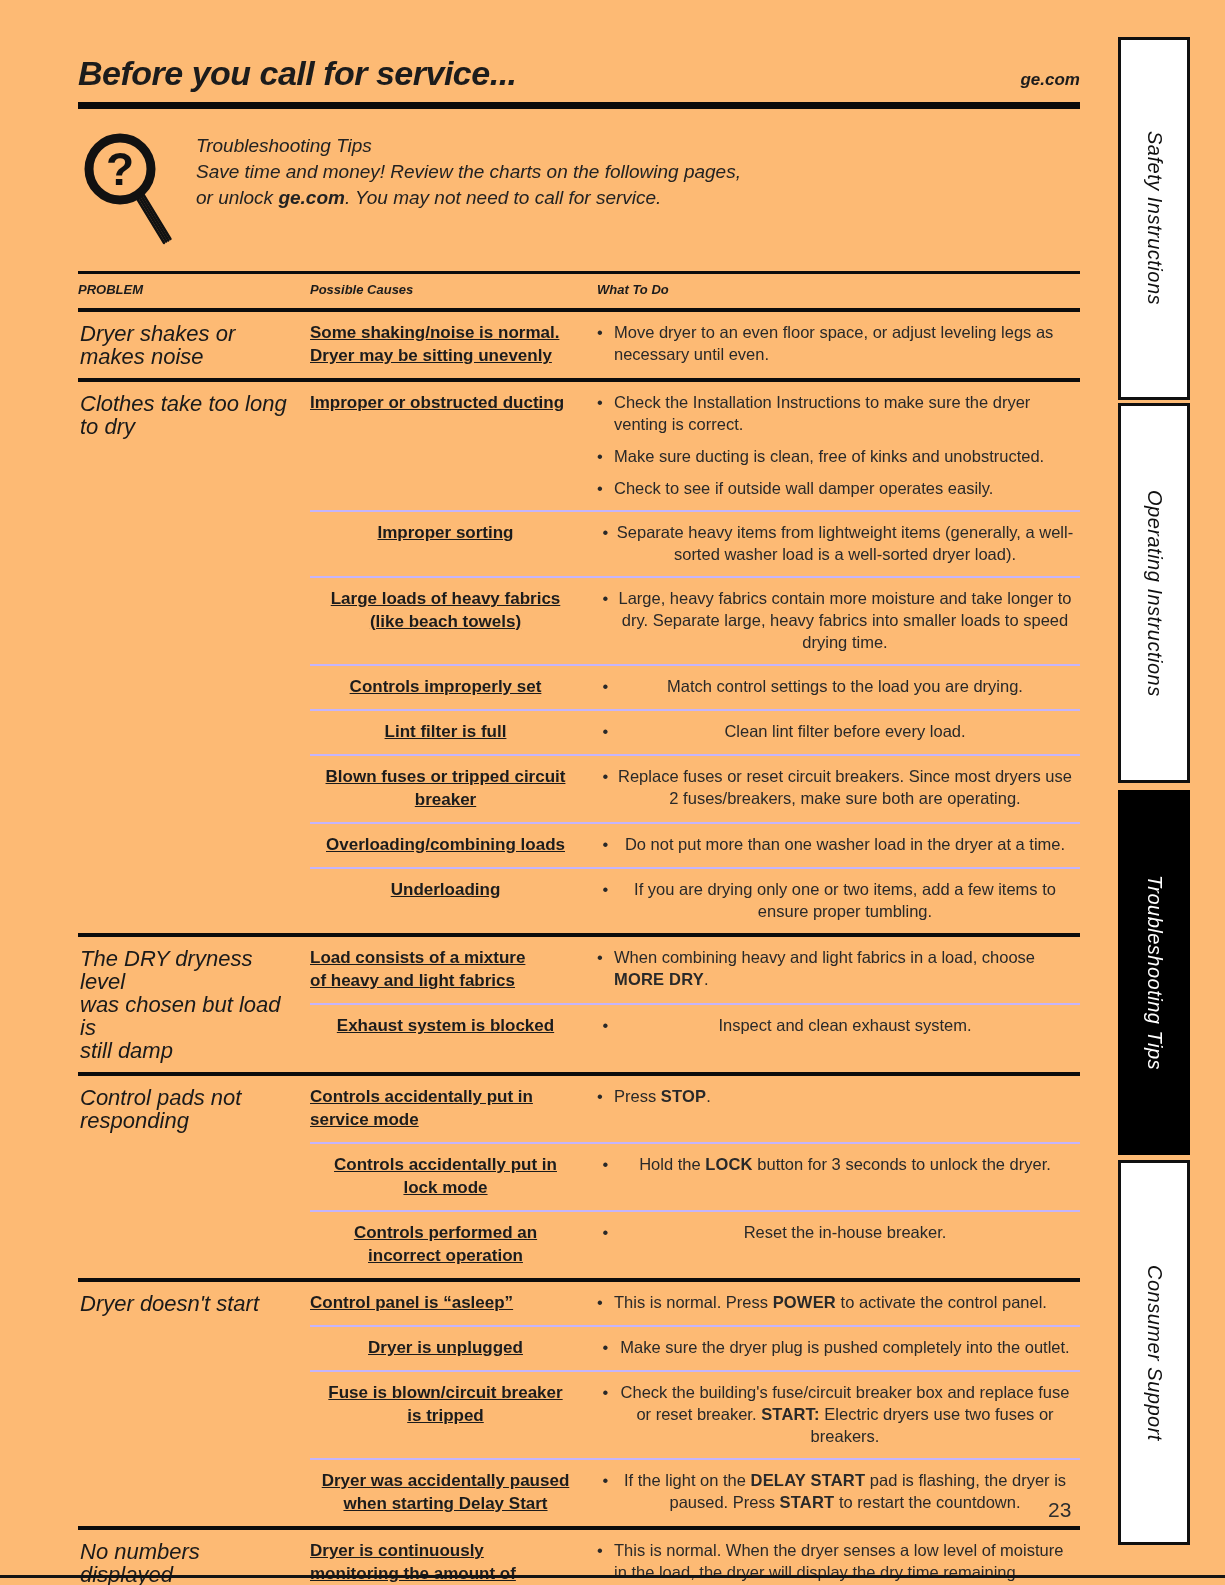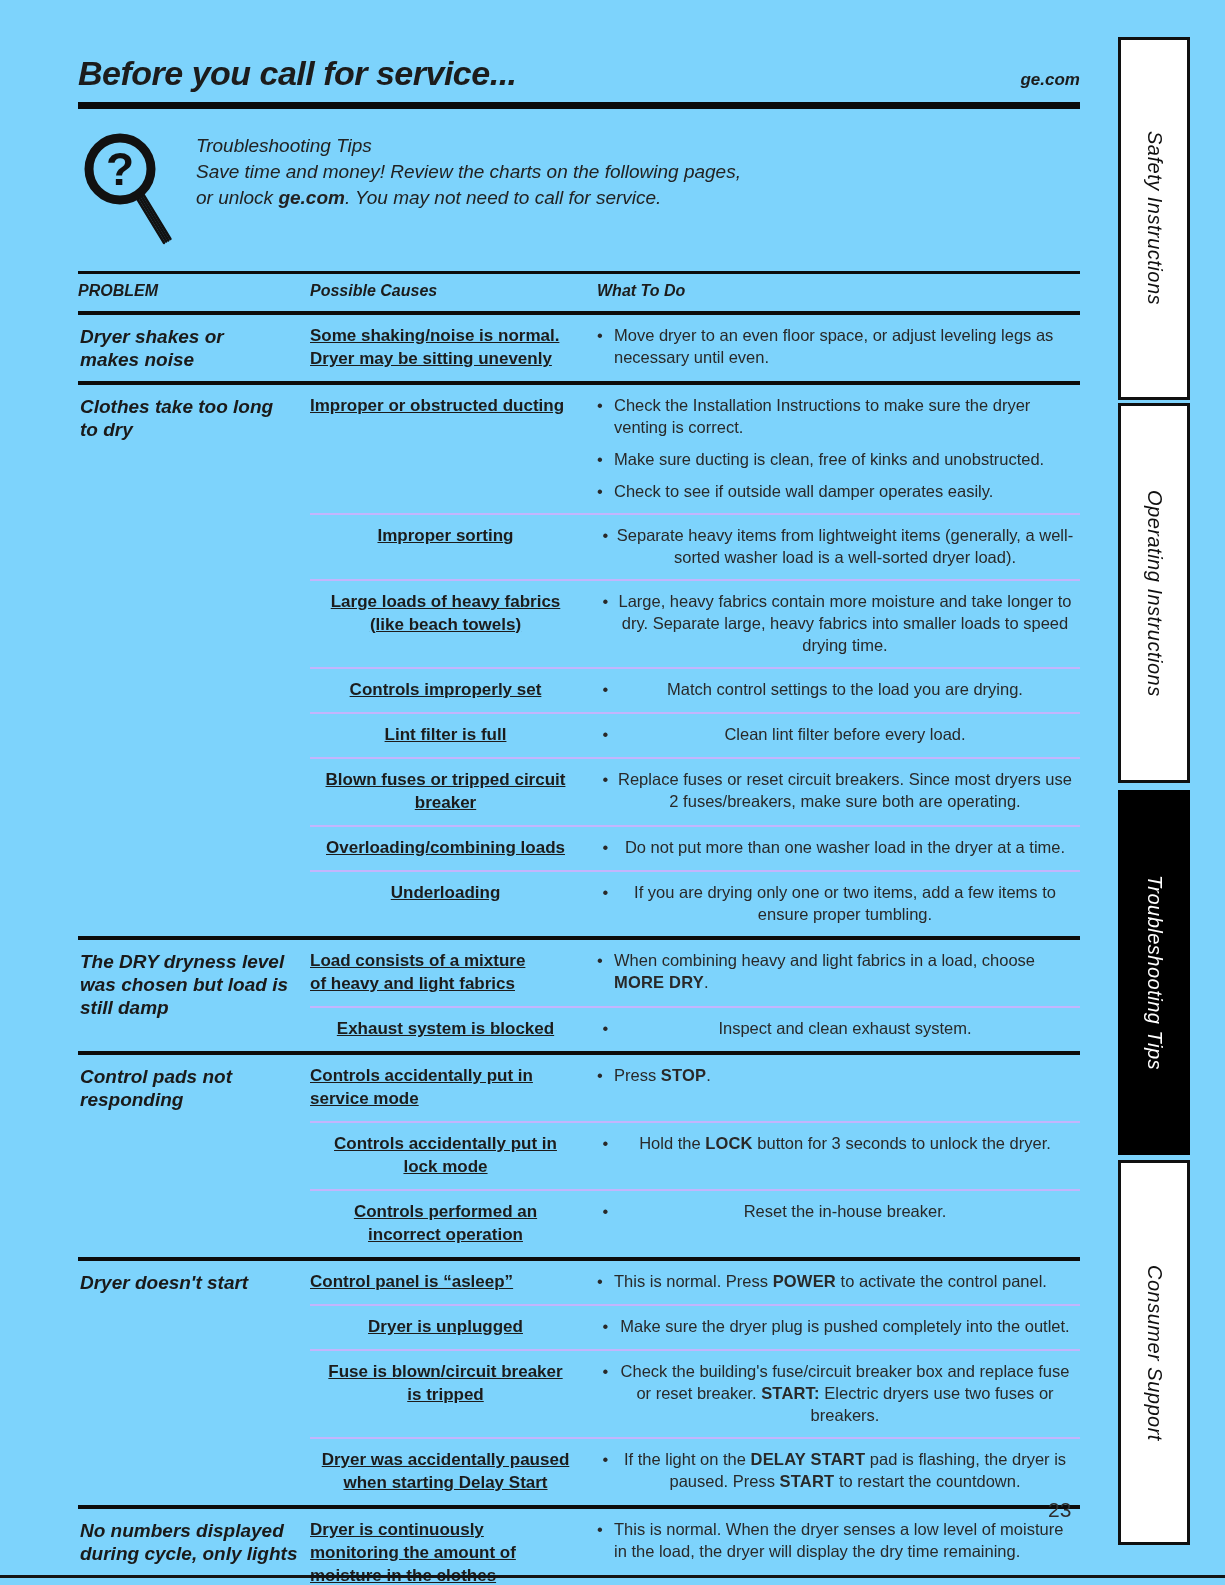--- a/index.html
+++ b/index.html
@@ -1,17 +1,17 @@
 <!DOCTYPE html>
 <html><head>
 <meta charset="utf-8">
 <style>
   html,body{margin:0;padding:0;background:#e8e8e8;}
   .page{
-    position:relative;width:1225px;height:1585px;background:#7dd3fc;
+    position:relative;width:1225px;height:1585px;background:#fdba74;
     font-family:"Liberation Sans",sans-serif;color:#1c1c1c;overflow:hidden;
     margin:0 auto;
   }
   .content{position:absolute;left:78px;top:54px;width:1002px;}
 
   
   .title-row{display:flex;align-items:flex-end;justify-content:space-between;}
   .doc-title{font-size:34px;font-weight:bold;font-style:italic;letter-spacing:-.5px;}
   .site-link{font-size:17px;font-style:italic;font-weight:600;padding-bottom:3px;}
   .title-rule{height:7px;background:#0a0a0a;margin-top:9px;}
@@ -20,27 +20,27 @@
   .tips{display:flex;margin-top:20px;min-height:120px;}
   .tips-icon{width:108px;flex:0 0 108px;}
   .tips-text{margin-left:10px;font-style:italic;font-size:19px;line-height:26px;color:#222;padding-top:4px;}
   .tips-text b{font-weight:bold;}
 
   
   .trouble-table{margin-top:16px;}
   .thead{
     display:grid;grid-template-columns:232px 287px 1fr;
     border-top:3px solid #0c0c0c;border-bottom:4px solid #0c0c0c;
-    padding:8px 0 11px;font-style:italic;font-weight:bold;font-size:16px;
+    padding:8px 0 11px;font-style:italic;font-weight:bold;font-size:13px;
   }
   .group{display:grid;grid-template-columns:232px 1fr;border-bottom:4px solid #0c0c0c;}
   .group.last{border-bottom:none;}
   .problem-cell{
-    padding:10px 12px 10px 2px;font-style:italic;font-weight:bold;
-    font-size:19px;line-height:23px;color:#1a1a1a;
+    padding:10px 12px 10px 2px;font-style:italic;font-weight:normal;
+    font-size:22px;line-height:23px;color:#1a1a1a;
   }
   .rowset{display:block;}
   .c-row{display:grid;grid-template-columns:287px 1fr;padding:9px 0 11px;}
   .c-row.sub{border-top:2px solid #c4b5fd;text-align:center;}
   .cause-cell{font-weight:bold;font-size:17px;line-height:23px;padding-right:16px;text-decoration:underline;}
   .actions-cell{font-size:16.5px;line-height:22px;color:#292929;padding-right:4px;}
   .bullet{display:flex;}
   .bullet + .bullet{margin-top:10px;}
   .dot{width:17px;flex:0 0 17px;}
   .btext{flex:1;}

